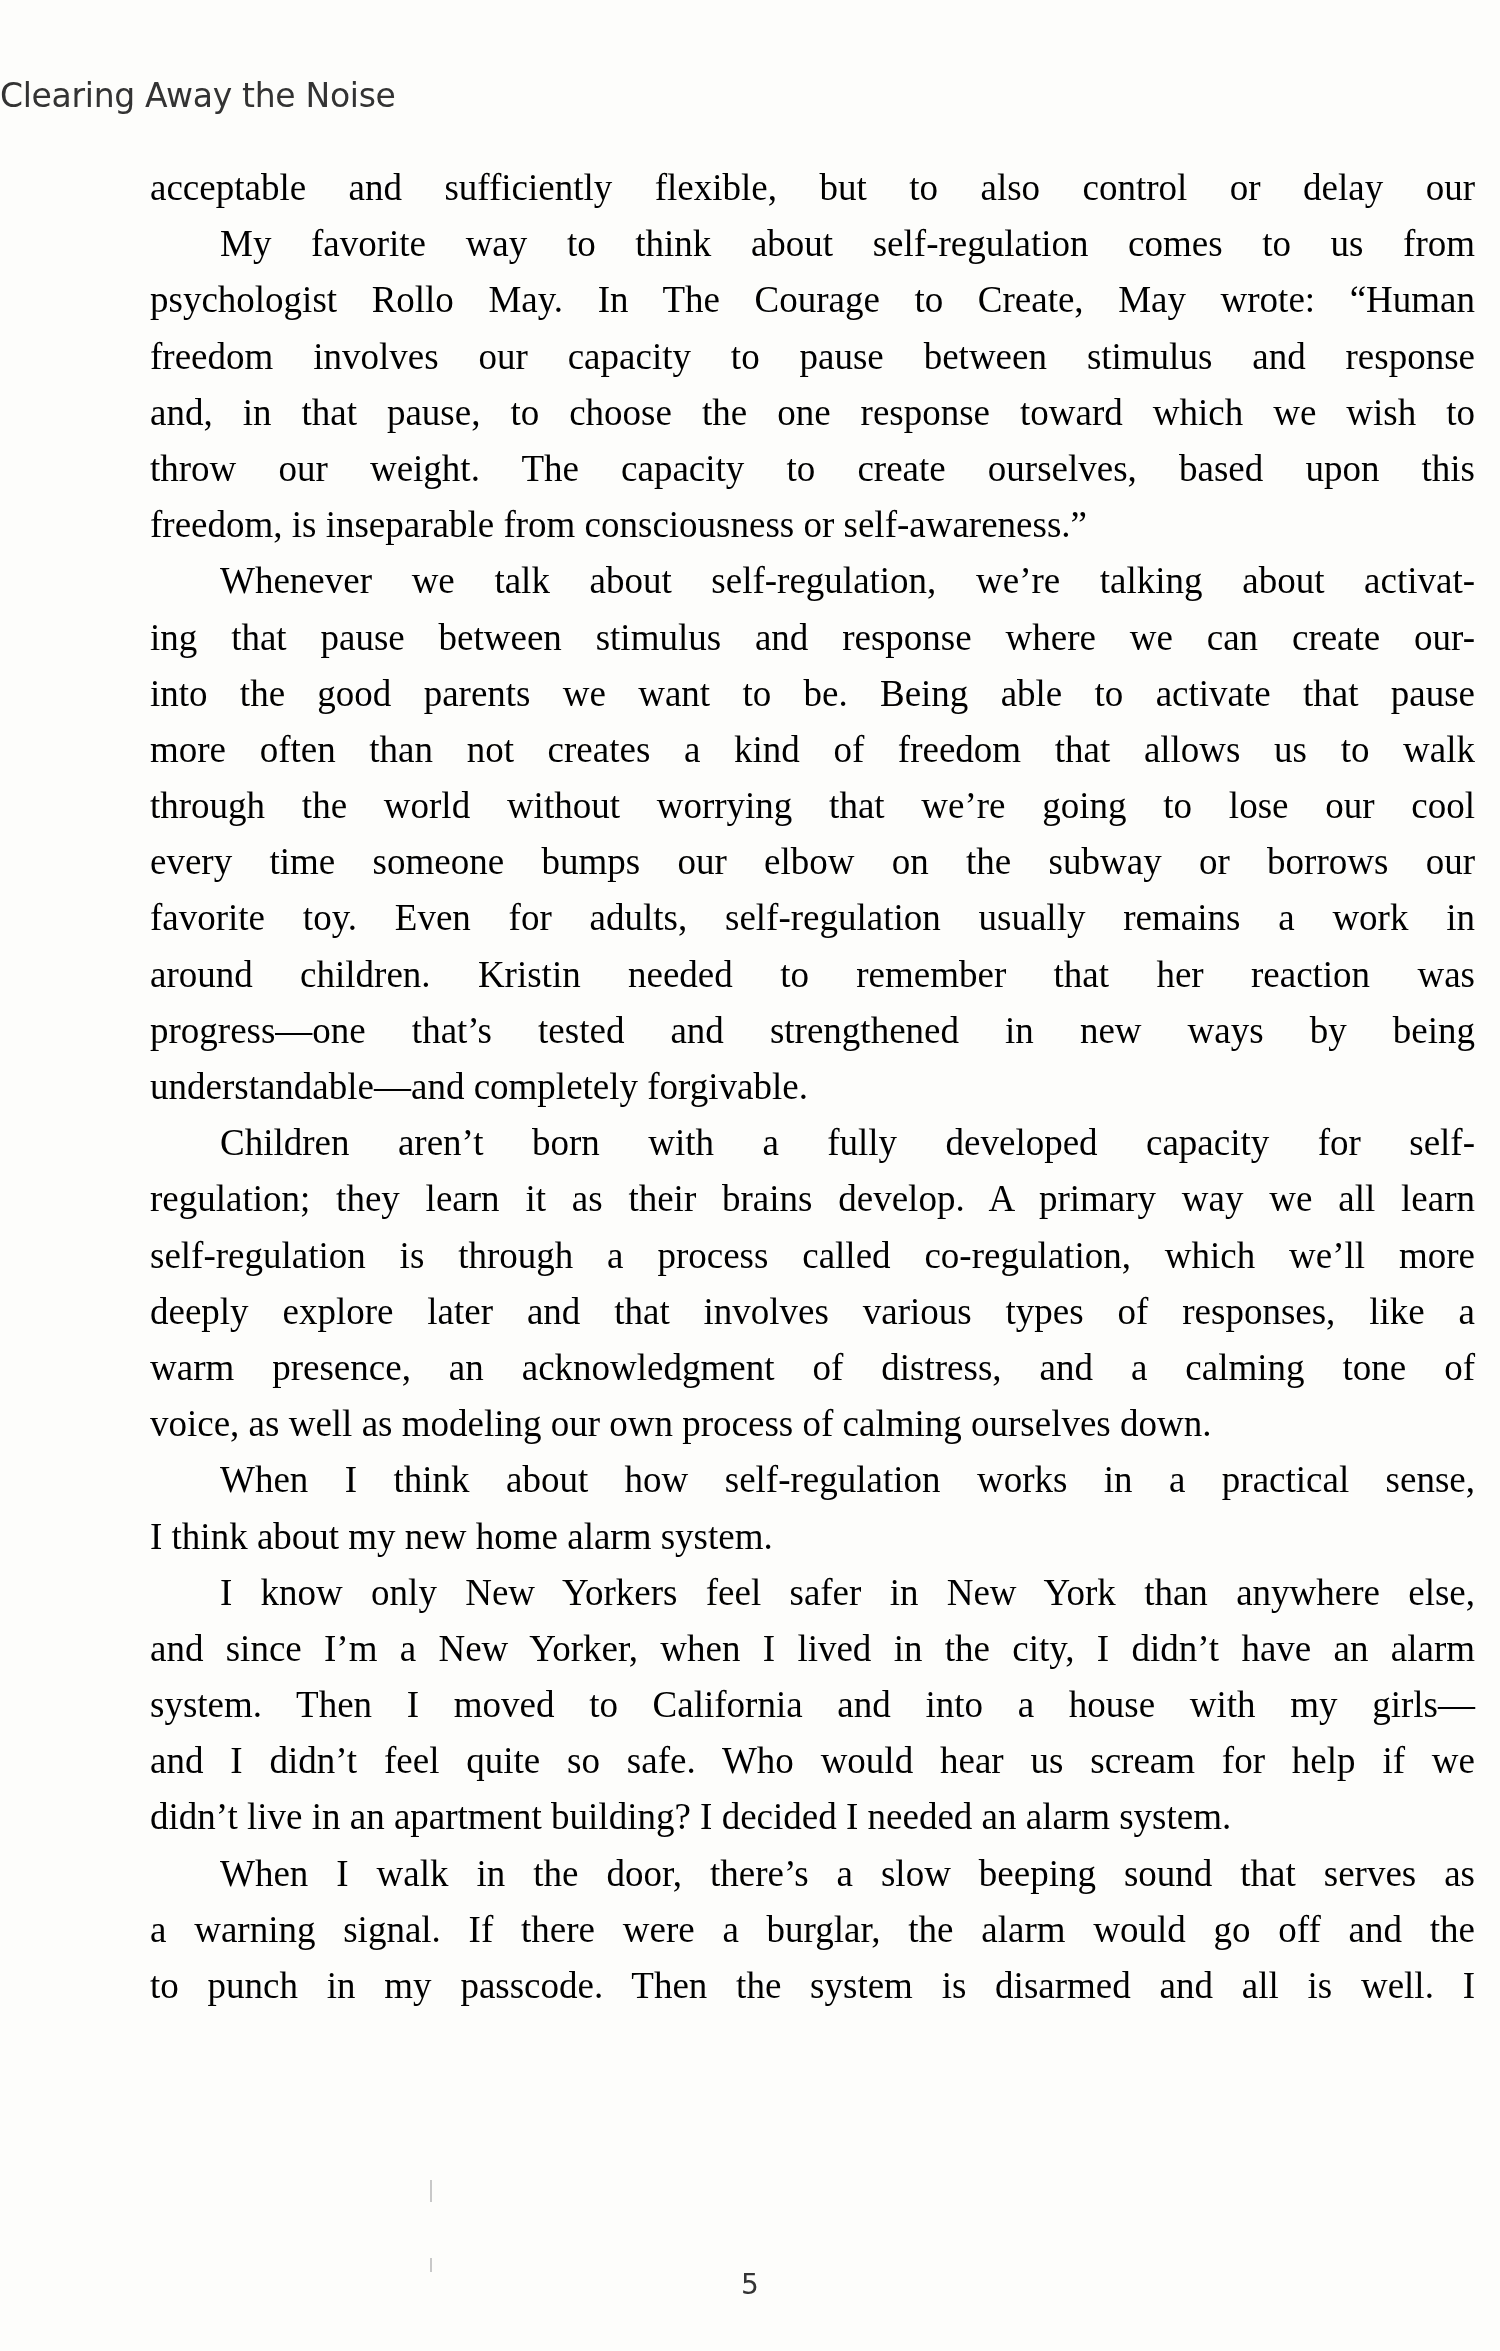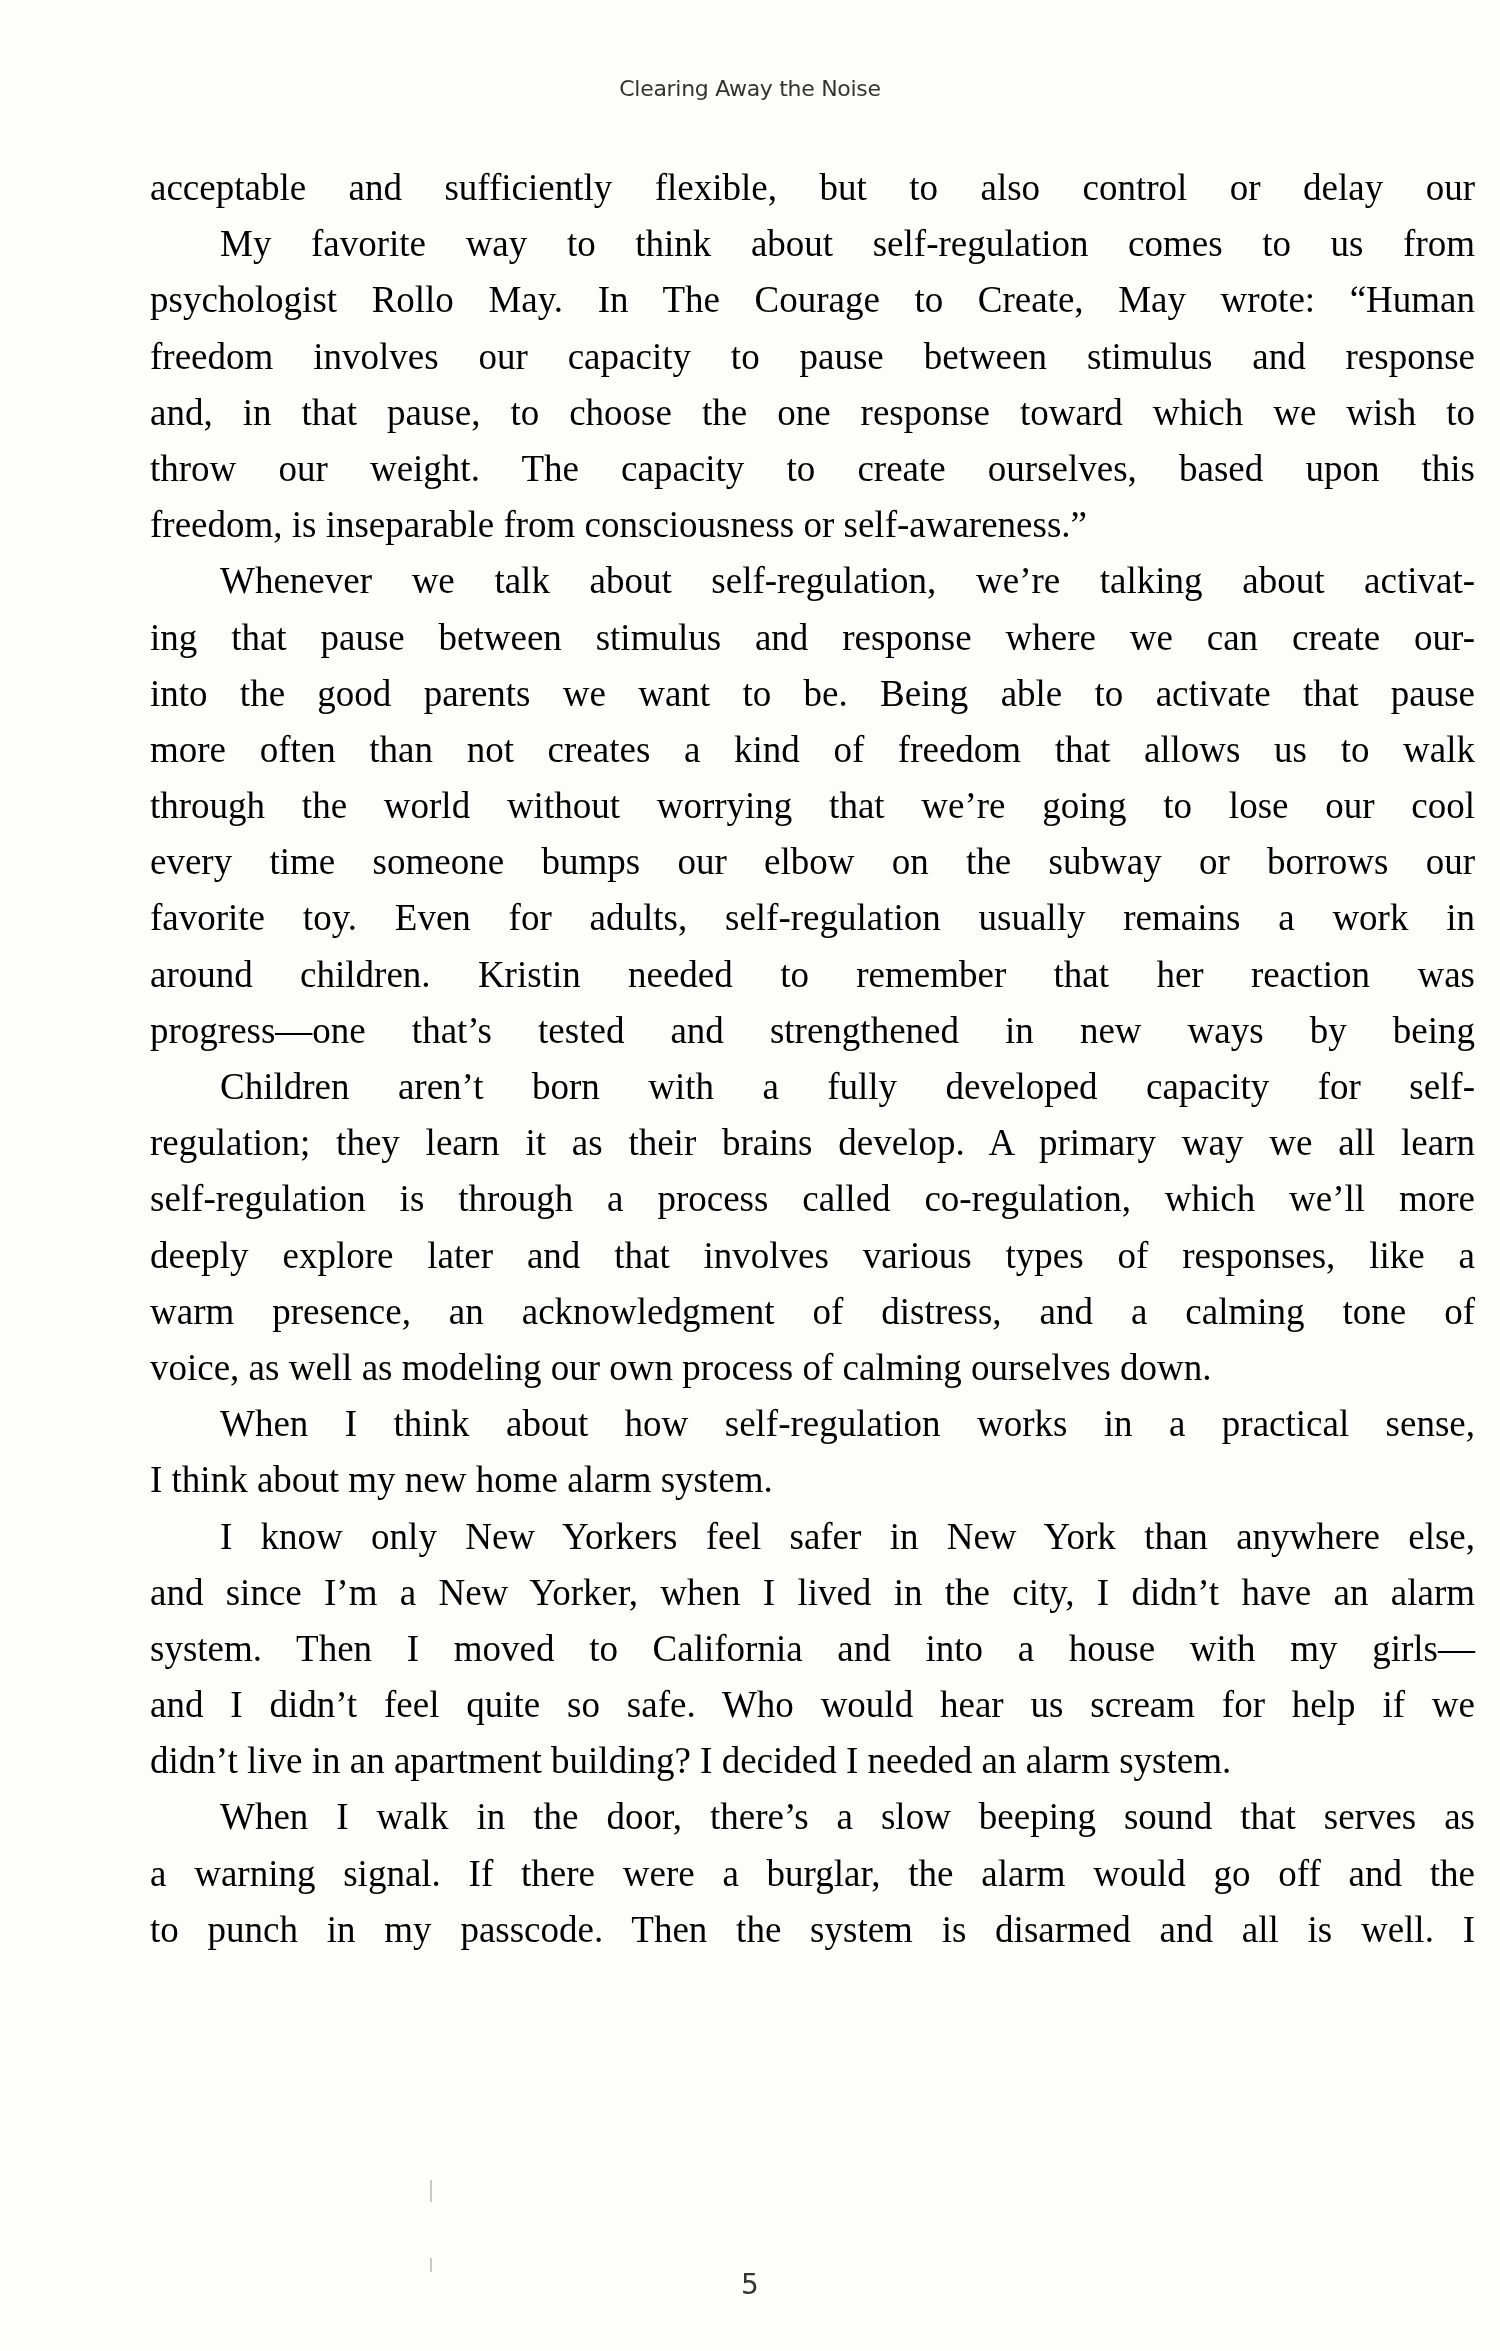--- a/index.html
+++ b/index.html
@@ -9,23 +9,22 @@
       background: #fdfdfb;
       color: #262626;
       position: relative;
       overflow: hidden;
     }
     .running-head {
       position: absolute;
       top: 76px;
       left: 0;
       width: 1500px;
-      text-align: center;
       font-family: "DejaVu Sans", sans-serif;
-      font-size: 22px;
+      font-size: 33px;
       color: #333;
       letter-spacing: -0.3px;
     }
     .body-text {
       position: absolute;
       top: 160px;
       left: 150px;
       width: 1325px;
       font-family: "Liberation Serif", serif;
       font-size: 37px;
@@ -83,20 +82,21 @@
     <div>
       <span class="line indent"><span>Whenever we talk about self-regulation, we’re talking about activat-</span></span>
       <span class="line"><span>ing that pause between stimulus and response </span><span class="seg-italic">where we can create our-</span></span>
       <span class="line"><span>into the good parents we want to be. Being able to activate that pause</span></span>
       <span class="line"><span class="seg-italic">more often than not</span><span> creates a kind of freedom that allows us to walk</span></span>
       <span class="line"><span>through the world without worrying that we’re going to lose our cool</span></span>
       <span class="line"><span>every time someone bumps our elbow on the subway or borrows our</span></span>
       <span class="line"><span>favorite toy. Even for adults, self-regulation usually remains a work in</span></span>
       <span class="line"><span>around children. Kristin needed to remember that her reaction was</span></span>
       <span class="line"><span>progress—one that’s tested and strengthened in new ways by being</span></span>
+      <span class="line last"><span>understandable—</span><span class="seg-italic">and completely forgivable.</span></span>
     </div>
     <div>
       <span class="line indent"><span>Children aren’t born with a fully developed capacity for self-</span></span>
       <span class="line"><span>regulation; they learn it as their brains develop. A primary way we all learn</span></span>
       <span class="line"><span>self-regulation is through a process called co-regulation, which we’ll more</span></span>
       <span class="line"><span>deeply explore later and that involves various types of responses, like a</span></span>
       <span class="line"><span>warm presence, an acknowledgment of distress, and a calming tone of</span></span>
       <span class="line last"><span>voice, as well as modeling our own process of calming ourselves down.</span></span>
     </div>
     <div>

